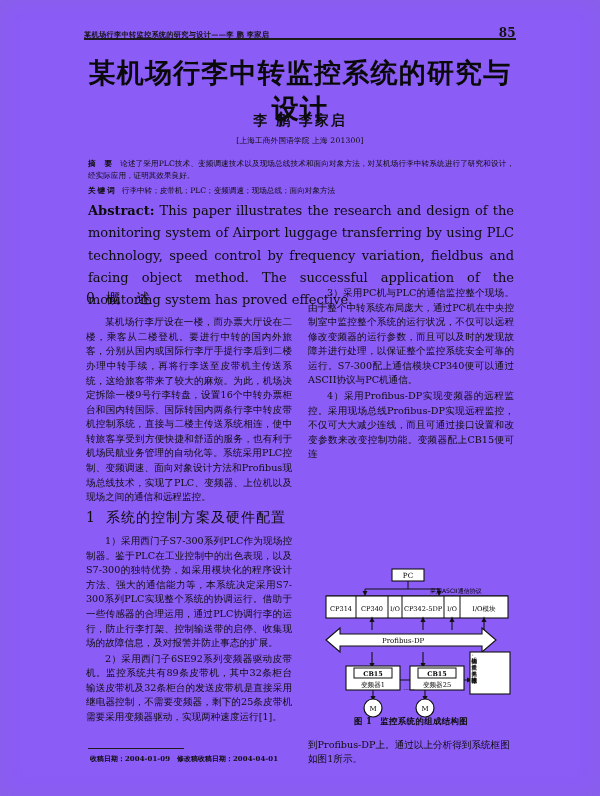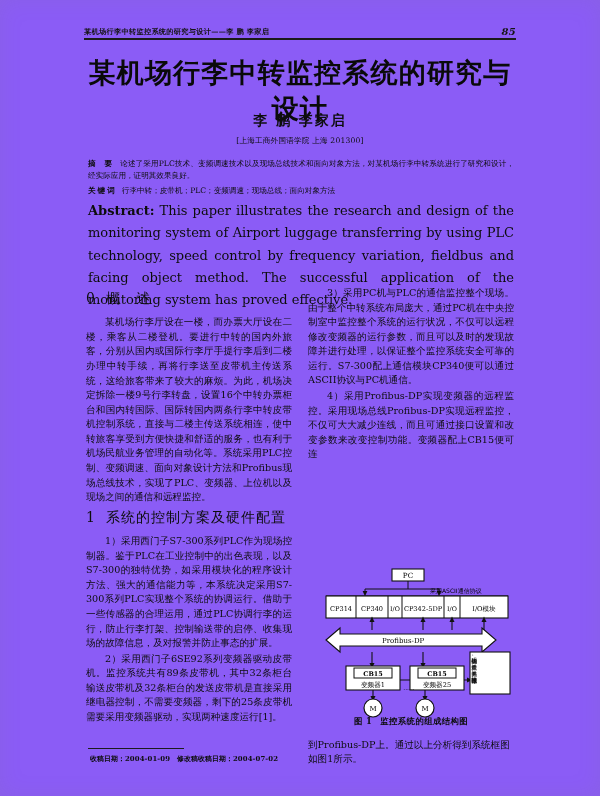--- a/index.html
+++ b/index.html
@@ -36,21 +36,21 @@
     width: 432px;
     display: flex;
     justify-content: space-between;
     align-items: flex-end;
     font-size: 7.2px;
     font-weight: bold;
     letter-spacing: 0.3px;
     color: #141414;
   }
   .runhead-title { white-space: nowrap; }
-  .runhead-page { font-size: 10px; font-style: italic; }
+  .runhead-page { font-size: 12px; }
   .runhead-rule {
     position: absolute;
     left: 84px; top: 38px;
     width: 432px;
     height: 1.6px;
     background: #1a1a1a;
   }
 
   
   .doc-title {
@@ -317,17 +317,17 @@
 
     <div class="fig-caption">
       <span>图 1</span><span class="cgap"></span><span>监控系统的组成结构图</span>
     </div>
   </div>
 
   <div class="fig-after">到Profibus-DP上。通过以上分析得到系统框图如图1所示。</div>
 
   <div class="foot-rule"></div>
   <div class="footnote">
-    <span>收稿日期：</span><span>2004-01-09</span><span class="gap"></span><span>修改稿收稿日期：</span><span>2004-07-02</span>
+    <span>收稿日期：</span><span>2004-01-09</span><span class="gap"></span><span>修改稿收稿日期：</span><span>2004-04-01</span>
   </div>
 
   <div class="scan-edge"></div>
 </div>
 
 </body></html>

